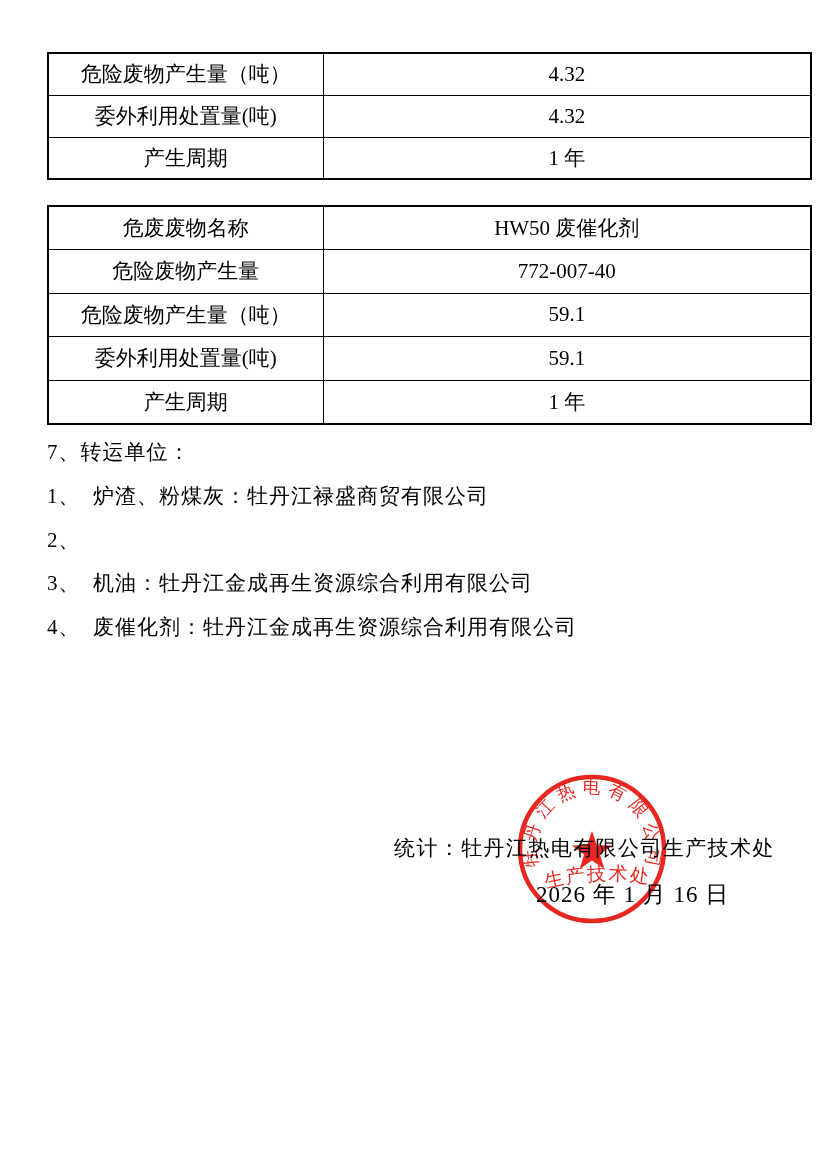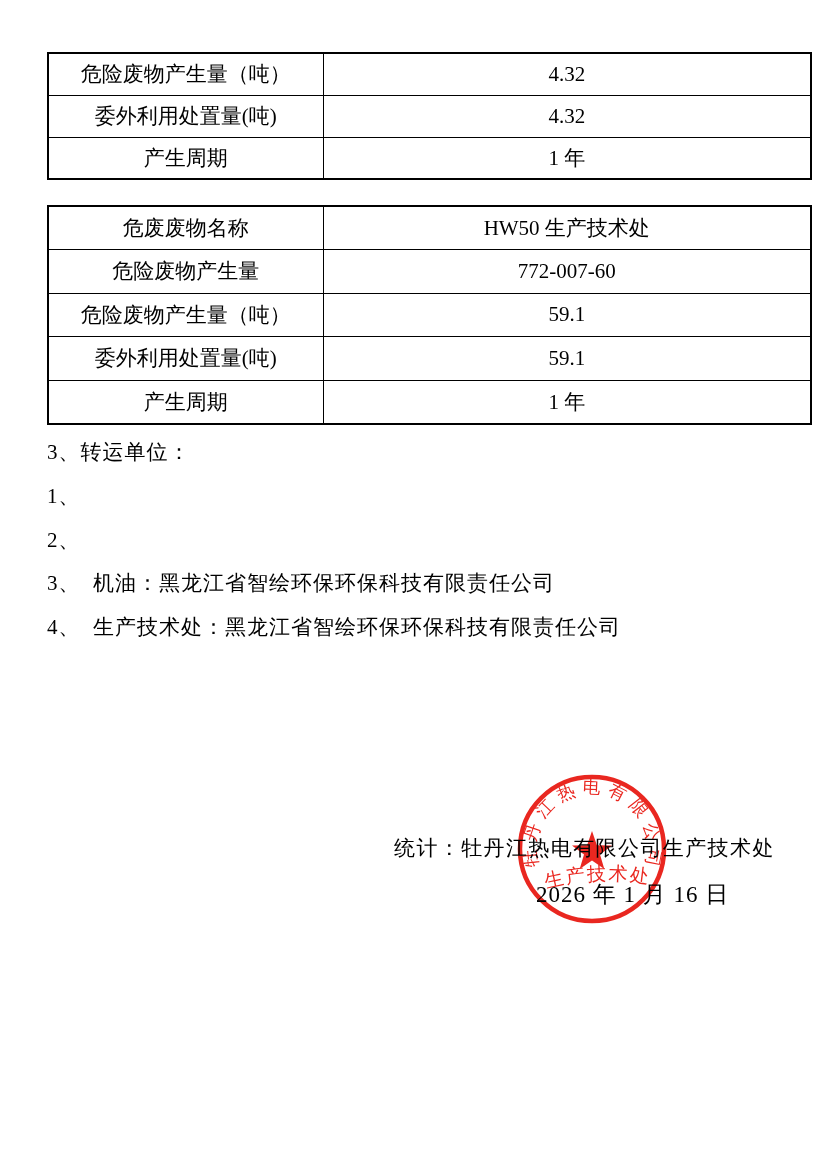--- a/index.html
+++ b/index.html
@@ -95,56 +95,57 @@
         <td class="col-label">产生周期</td>
         <td class="col-value">1 年</td>
       </tr>
     </tbody>
   </table>
 
   <table class="waste-table" id="table2">
     <tbody>
       <tr>
         <td class="col-label">危废废物名称</td>
-        <td class="col-value">HW50 生产技术处</td>
+        <td class="col-value">HW50 废催化剂</td>
       </tr>
       <tr>
         <td class="col-label">危险废物产生量</td>
-        <td class="col-value">772-007-60</td>
+        <td class="col-value">772-007-40</td>
       </tr>
       <tr>
         <td class="col-label">危险废物产生量（吨）</td>
         <td class="col-value">59.1</td>
       </tr>
       <tr>
         <td class="col-label">委外利用处置量(吨)</td>
         <td class="col-value">59.1</td>
       </tr>
       <tr>
         <td class="col-label">产生周期</td>
         <td class="col-value">1 年</td>
       </tr>
     </tbody>
   </table>
 
-  <div class="sec-heading">3、转运单位：</div>
+  <div class="sec-heading">7、转运单位：</div>
 
   <div class="sec-item" id="item-1">
     <span class="item-num">1、</span>
+    <span class="item-text">炉渣、粉煤灰：牡丹江禄盛商贸有限公司</span>
   </div>
   <div class="sec-item" id="item-2">
     <span class="item-num">2、</span>
   </div>
   <div class="sec-item" id="item-3">
     <span class="item-num">3、</span>
-    <span class="item-text">机油：黑龙江省智绘环保环保科技有限责任公司</span>
+    <span class="item-text">机油：牡丹江金成再生资源综合利用有限公司</span>
   </div>
   <div class="sec-item" id="item-4">
     <span class="item-num">4、</span>
-    <span class="item-text">生产技术处：黑龙江省智绘环保环保科技有限责任公司</span>
+    <span class="item-text">废催化剂：牡丹江金成再生资源综合利用有限公司</span>
   </div>
 
   <div class="footer-stats">统计：牡丹江热电有限公司生产技术处</div>
   <div class="footer-date">2026 年 1 月 16 日</div>
 
   <svg class="seal-svg" viewBox="0 0 830 1175" xmlns="http://www.w3.org/2000/svg">
     <defs>
       <path id="seal-arc" d="M 539.4 868.2 A 56 56 0 1 1 644.6 868.2" fill="none"></path>
       <path id="dept-arc" d="M 546 888 Q 592 876 640 882" fill="none"></path>
     </defs>

